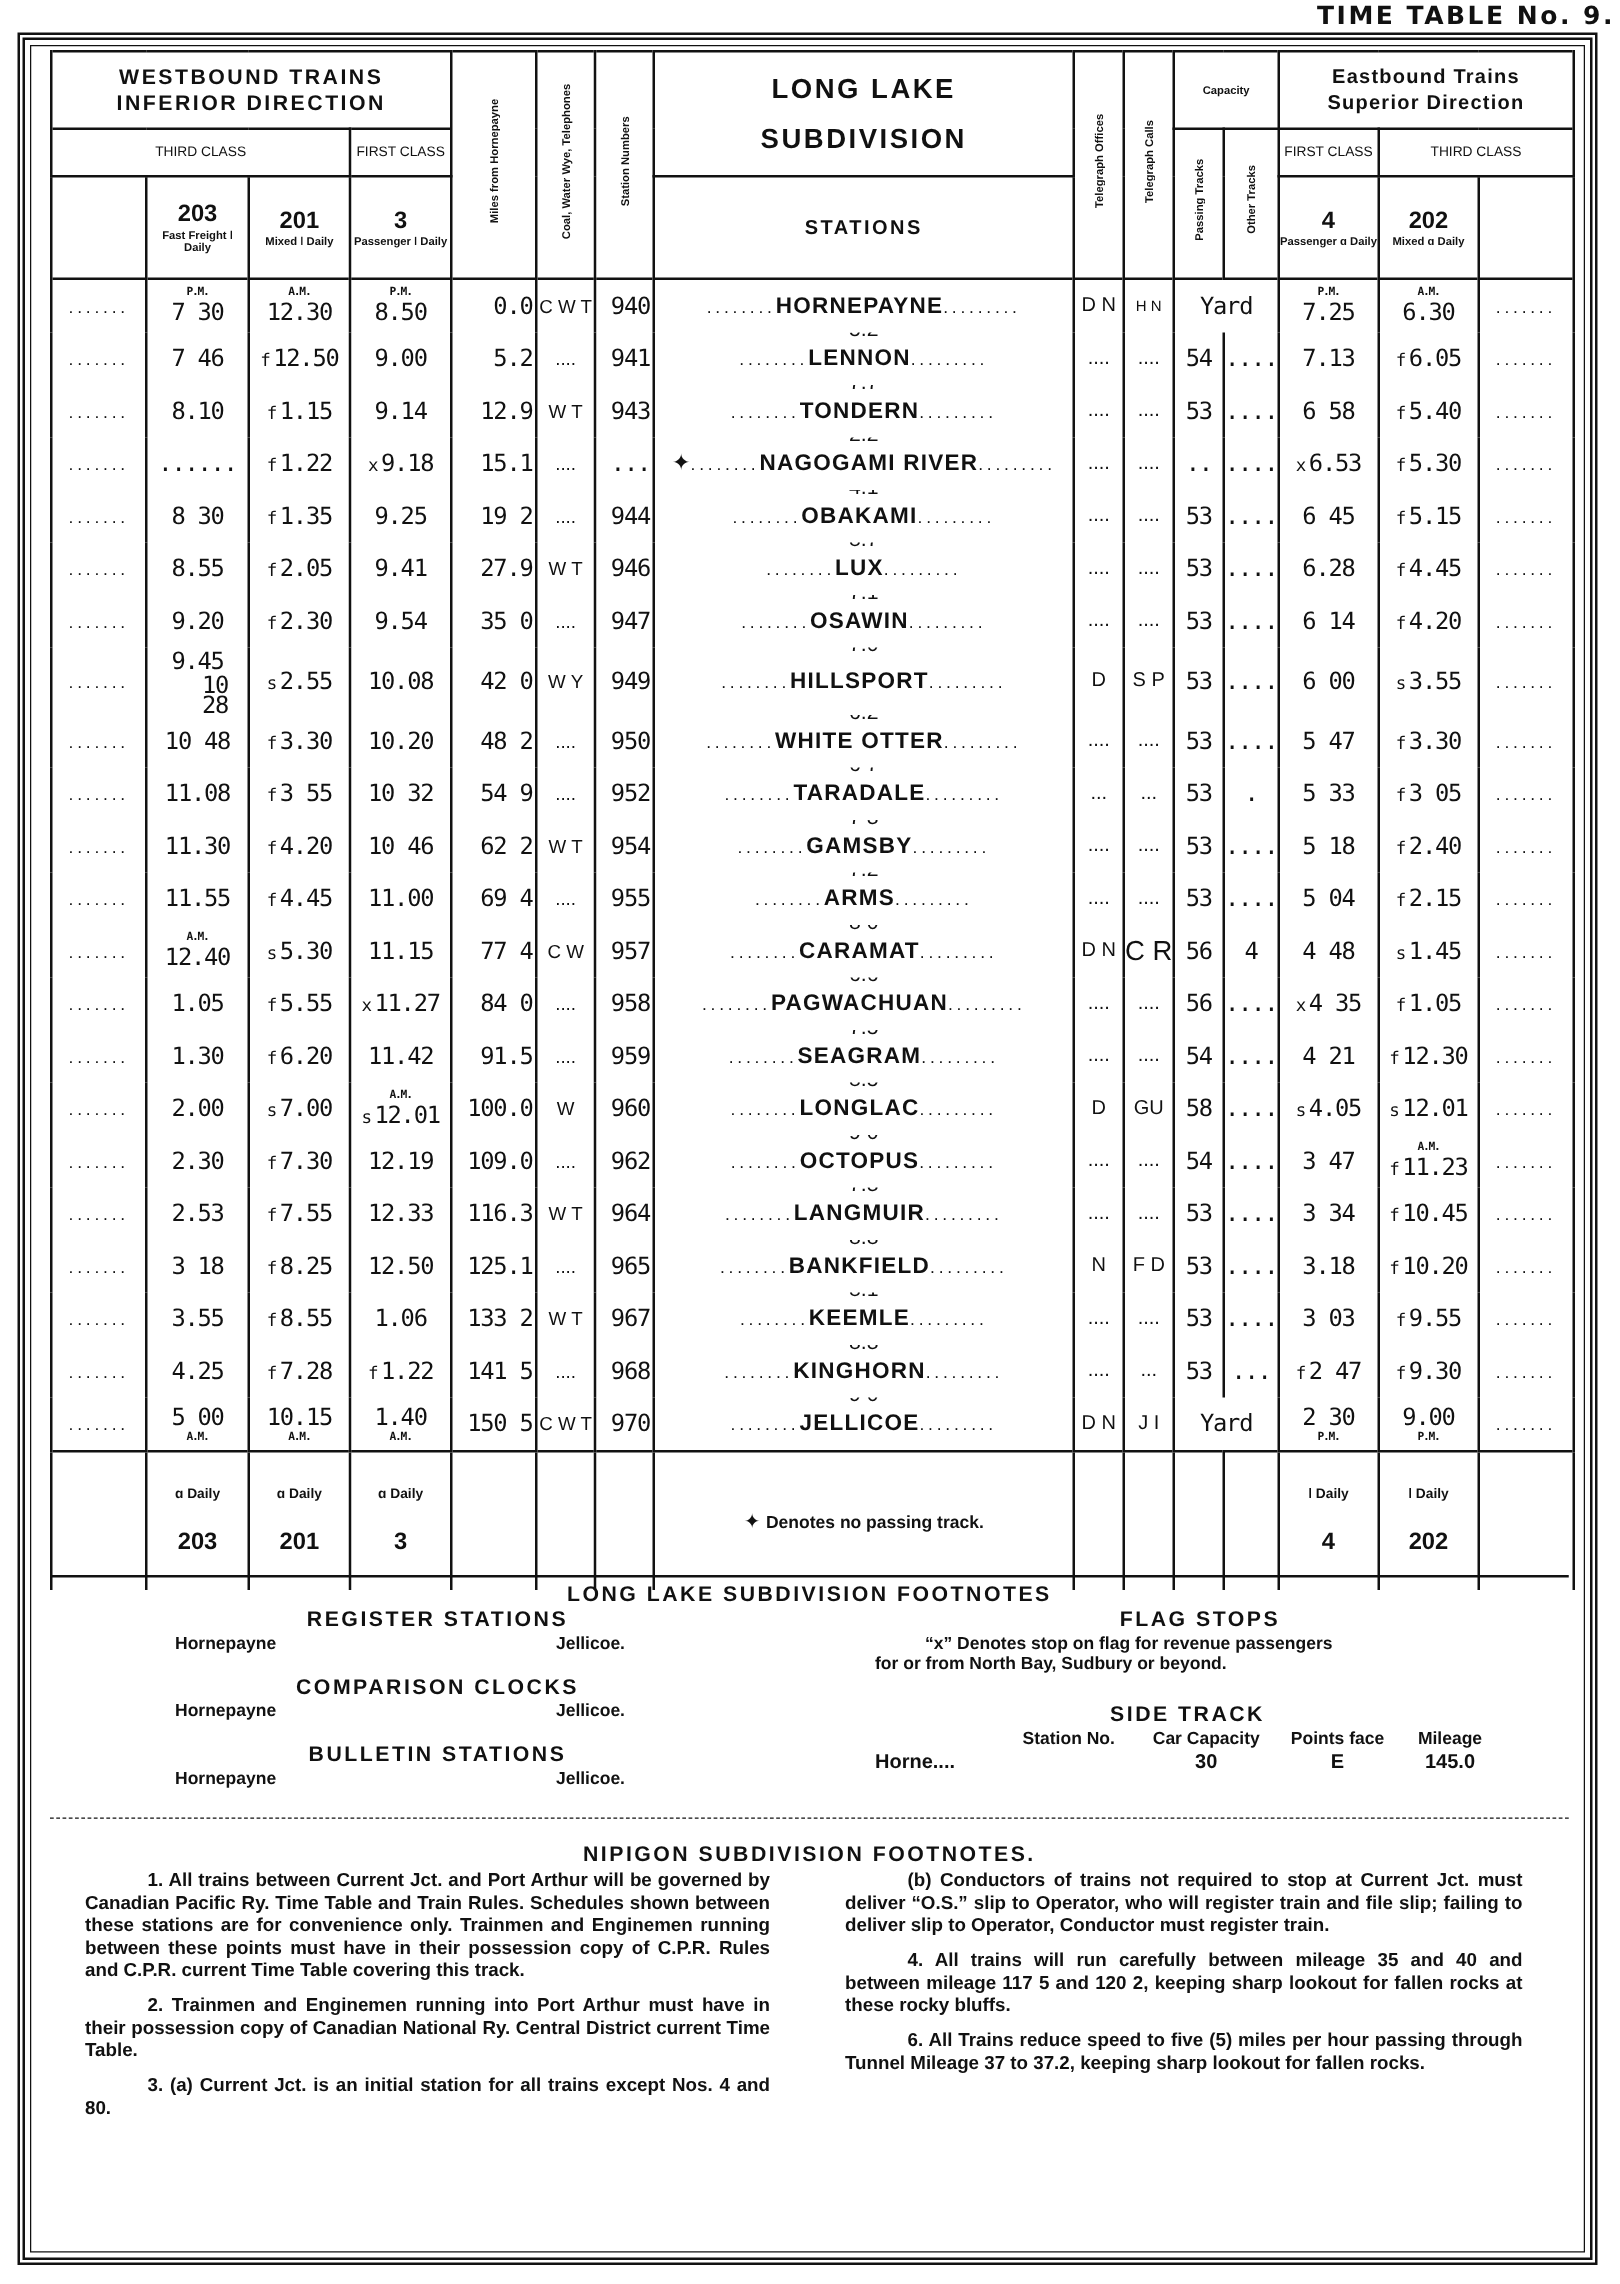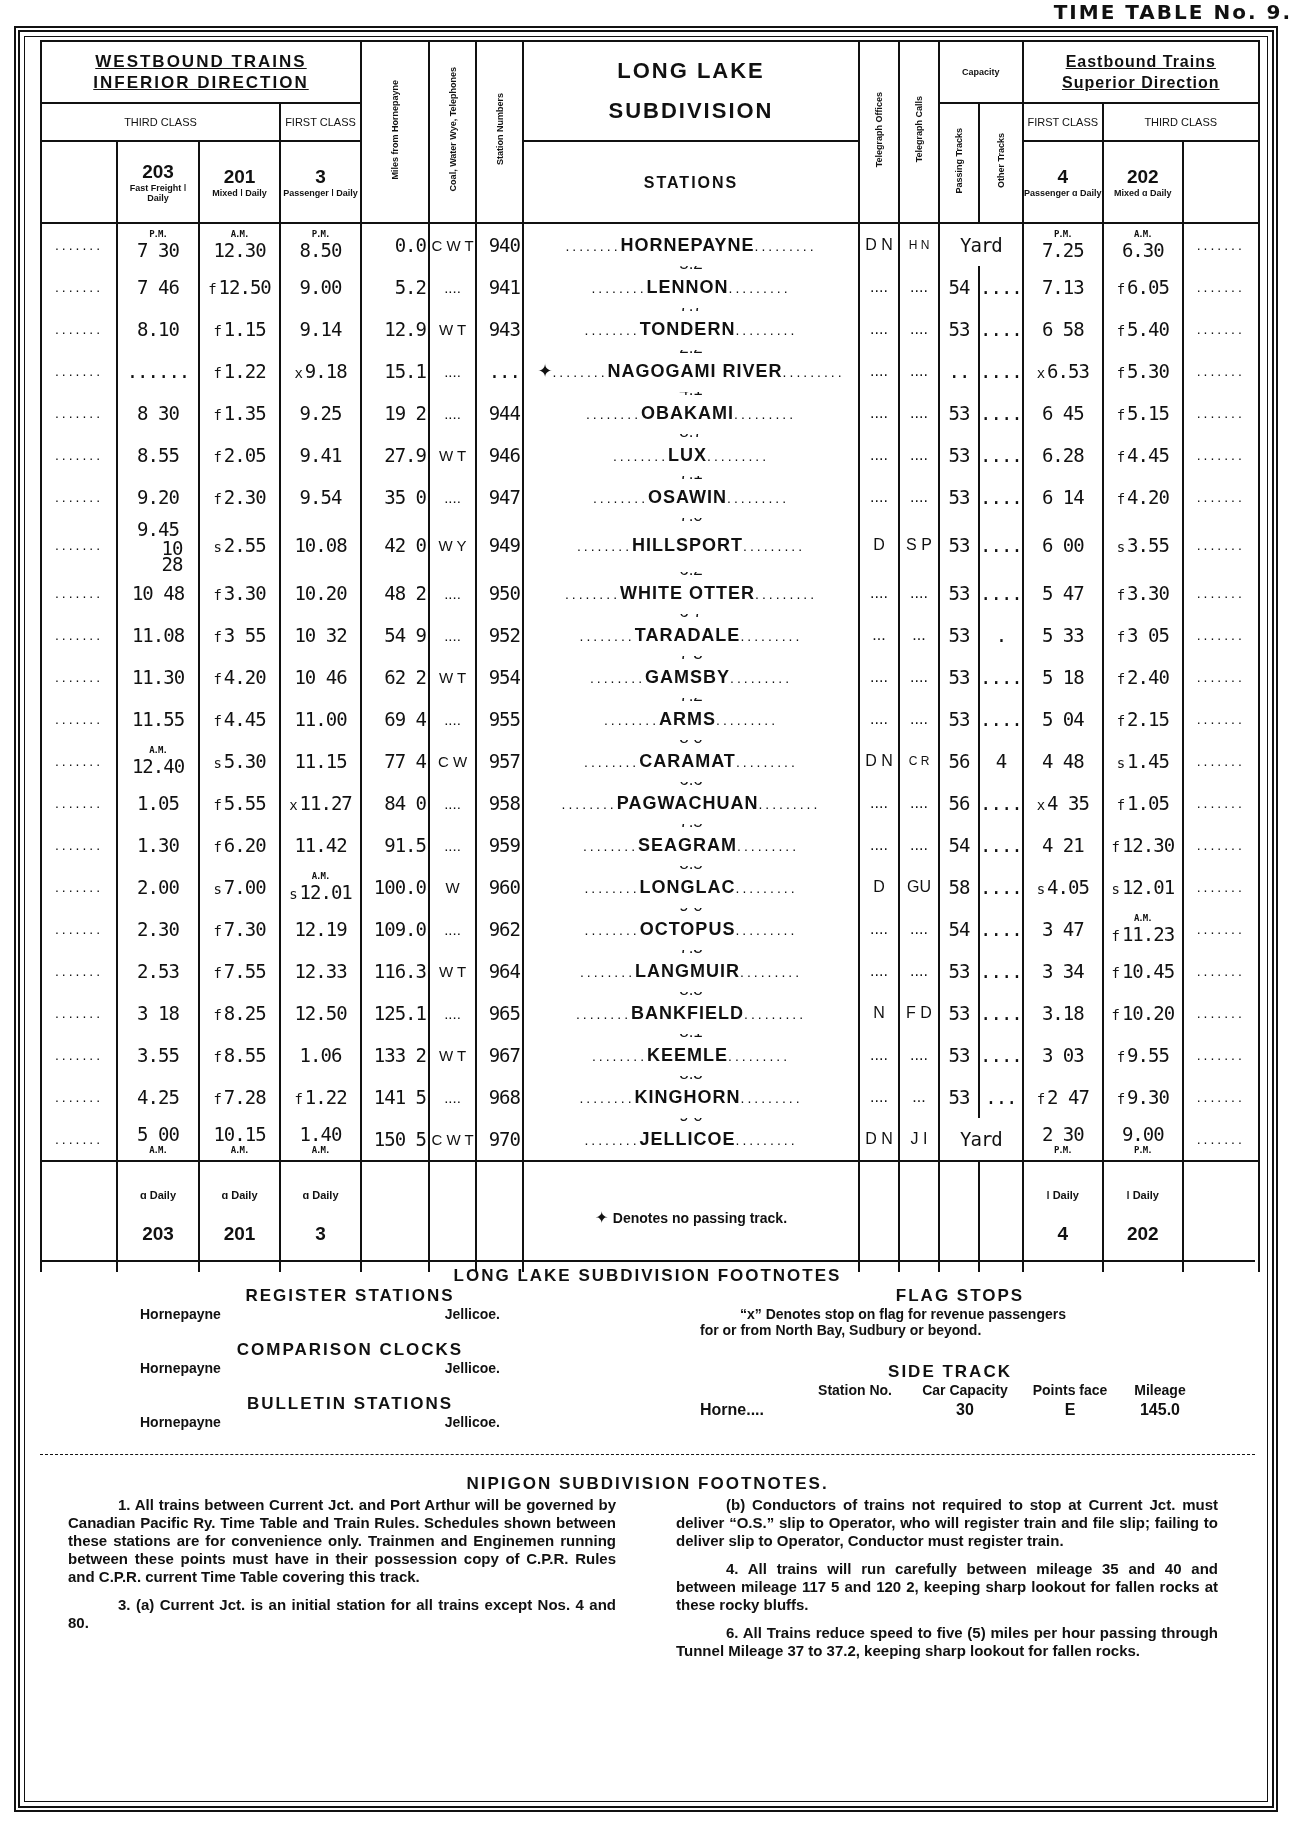--- a/index.html
+++ b/index.html
@@ -21,21 +21,21 @@
 
   
   table.tt {
     position: absolute; left: 40px; top: 40px; border-collapse: collapse;
     table-layout: fixed; font-size: 19px;
   }
   table.tt td, table.tt th {
     border-left: 2px solid #111; border-right: 2px solid #111;
     padding: 0; text-align: center; vertical-align: middle; font-weight: normal;
   }
-  .hdr-big { font-weight: bold; font-size: 17px; letter-spacing: 2px; line-height: 21px; text-decoration: underline; }
+  .hdr-big { font-weight: bold; font-size: 17px; letter-spacing: 2px; line-height: 21px; }
   .hdr-sub { font-weight: bold; font-size: 11px; margin-top: 29px; }
   .hdr-num { font-size: 19px; font-weight: bold; }
   .hdr-small { font-weight: bold; font-size: 9px; line-height: 10px; }
   .vert {
     writing-mode: vertical-rl; transform: rotate(180deg);
     font-weight: bold; font-size: 9px; display: inline-block; line-height: 10px;
   }
   .bt { border-top: 2px solid #111; }
   .bb { border-bottom: 2px solid #111; }
   .station-title { font-weight: bold; font-size: 22px; letter-spacing: 2px; }
@@ -352,21 +352,21 @@
       <tr class="row">
         <td class="dots">.......</td>
         <td class="time"><span class="ampm">A.M.</span><span><span>12.40</span></span></td>
         <td class="time"><span><span class="mark">s</span><span>5.30</span></span></td>
         <td class="time"><span><span>11.15</span></span></td>
         <td class="time right">77 4</td>
         <td class="code" style="font-size: 15px; line-height: 15px;">C W</td>
         <td class="time right">957</td>
         <td class="stn-cell"><div class="stn-dist">8 0</div><span><span class="fill">........</span><span class="stn-name">CARAMAT</span><span class="fill">.........</span></span></td>
         <td class="code" style="font-size: 16px;">D N</td>
-        <td class="code" style="font-size: 12px; text-align: center;">C R</td>
+        <td class="code" style="font-size: 22px; text-align: center;">C R</td>
         <td class="time">56</td>
         <td class="time">4</td>
         <td class="time"><span><span>4 48</span></span></td>
         <td class="time"><span><span class="mark">s</span><span>1.45</span></span></td>
         <td class="dots">.......</td>
       </tr>
       <tr class="row">
         <td class="dots">.......</td>
         <td class="time"><span><span class="bold">1.05</span></span></td>
         <td class="time"><span><span class="mark">f</span><span>5.55</span></span></td>
@@ -604,19 +604,20 @@
   </div>
 </div>
 
 <div class="rule" style="top:1454px;border-top:1.5px dashed #111"></div>
 
 <div class="fn-block" style="left:40px;width:1215px;top:1474px;text-align:center">
   <span class="sec-title">NIPIGON SUBDIVISION FOOTNOTES.</span>
 </div>
 <div class="fn-block" style="left:68px;width:548px;top:1496px" id="nip-left">
     <p class="para" style="text-indent: 50px;">1.  All trains between Current Jct. and Port Arthur will be governed by Canadian Pacific Ry. Time Table and Train Rules.  Schedules shown between these stations are for convenience only.  Trainmen and Enginemen running between these points must have in their possession copy of C.P.R. Rules and C.P.R. current Time Table covering this track.</p>
+    <p class="para" style="text-indent: 50px;">2.  Trainmen and Enginemen running into Port Arthur must have in their possession copy of Canadian National Ry. Central District current Time Table.</p>
     <p class="para" style="text-indent: 50px;">3. (a)  Current Jct. is an initial station for all trains except Nos. 4 and 80.</p>
   </div>
 <div class="fn-block" style="left:676px;width:542px;top:1496px" id="nip-right">
     <p class="para" style="text-indent: 50px;">(b) Conductors of trains not required to stop at Current Jct. must deliver “O.S.” slip to Operator, who will register train and file slip; failing to deliver slip to Operator, Conductor must register train.</p>
     <p class="para" style="text-indent: 50px;">4.  All trains will run carefully between mileage 35 and 40 and between mileage 117 5 and 120 2, keeping sharp lookout for fallen rocks at these rocky bluffs.</p>
     <p class="para" style="text-indent: 50px;">6. All Trains reduce speed to five (5) miles per hour passing through Tunnel Mileage 37 to 37.2, keeping sharp lookout for fallen rocks.</p>
   </div>
 
 </body></html>

